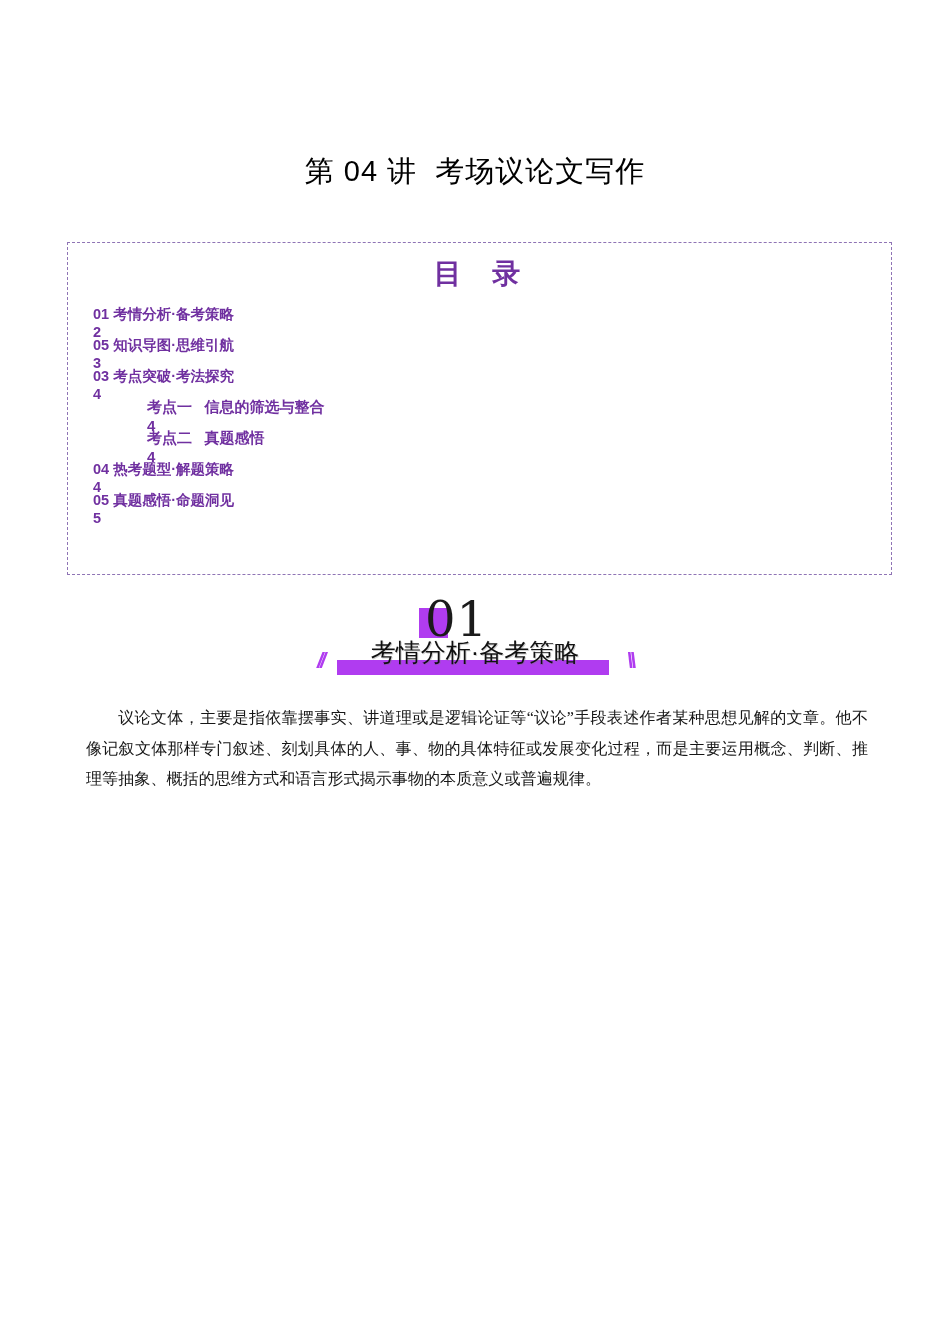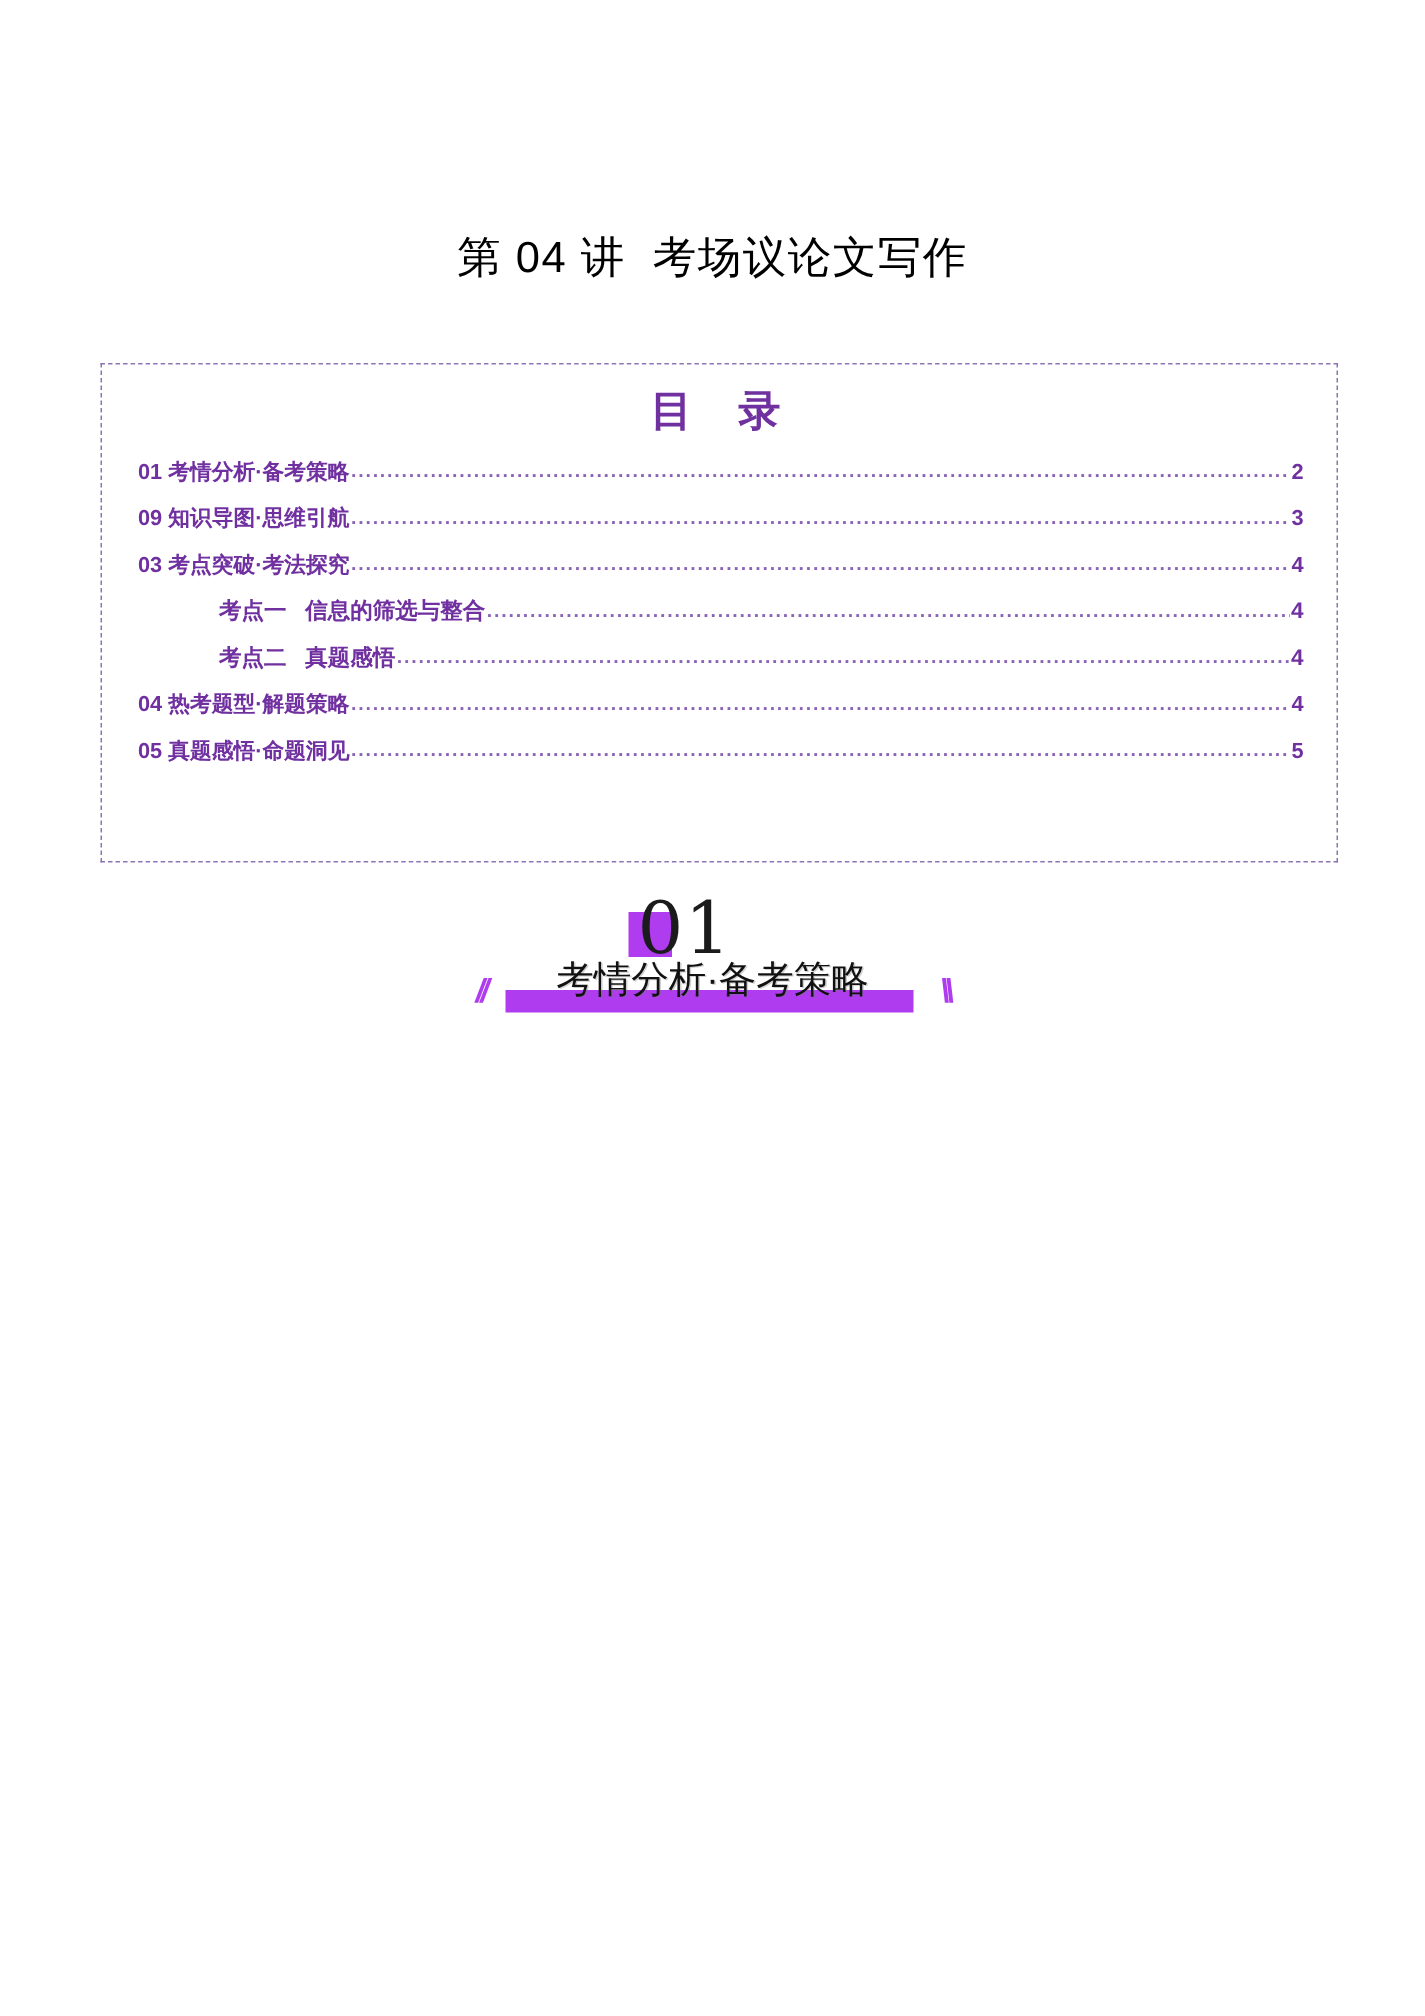--- a/index.html
+++ b/index.html
@@ -74,20 +74,21 @@
     display: flex;
     align-items: baseline;
     height: 31px;
     color: #7030a0;
     font-family: "Liberation Sans", "DejaVu Sans", sans-serif;
     font-weight: bold;
     font-size: 14.5px;
     padding-left: 24px;
     padding-right: 22px;
     box-sizing: border-box;
+    flex-direction: column;
   }
   .toc-row.sub {
     padding-left: 78px;
     font-size: 15px;
     font-weight: bold;
   }
   .toc-label {
     white-space: pre;
     flex: 0 0 auto;
   }
@@ -212,21 +213,21 @@
 
   <div class="toc-box">
     <div class="toc-heading">目  录</div>
     <div class="toc-list">
         <div class="toc-row">
           <span class="toc-label">01 考情分析·备考策略</span>
           <span class="toc-dots">............................................................................................................................................................................................................................................................................................................</span>
           <span class="toc-page">2</span>
         </div>
         <div class="toc-row">
-          <span class="toc-label">09 知识导图·思维引航</span>
+          <span class="toc-label">05 知识导图·思维引航</span>
           <span class="toc-dots">............................................................................................................................................................................................................................................................................................................</span>
           <span class="toc-page">3</span>
         </div>
         <div class="toc-row">
           <span class="toc-label">03 考点突破·考法探究</span>
           <span class="toc-dots">............................................................................................................................................................................................................................................................................................................</span>
           <span class="toc-page">4</span>
         </div>
         <div class="toc-row sub">
           <span class="toc-label">考点一   信息的筛选与整合</span>
@@ -258,15 +259,16 @@
       <div class="banner-num-wrap">
         <div class="banner-square"></div>
         <div class="banner-num">01</div>
       </div>
       <div class="banner-bar"></div>
       <div class="banner-text">考情分析·备考策略</div>
     </div>
   </div>
 
   <div class="body-text">
+      <p>议论文体，主要是指依靠摆事实、讲道理或是逻辑论证等“议论”手段表述作者某种思想见解的文章。他不像记叙文体那样专门叙述、刻划具体的人、事、物的具体特征或发展变化过程，而是主要运用概念、判断、推理等抽象、概括的思维方式和语言形式揭示事物的本质意义或普遍规律。</p>
     </div>
 
 </div>
 
 </body></html>

